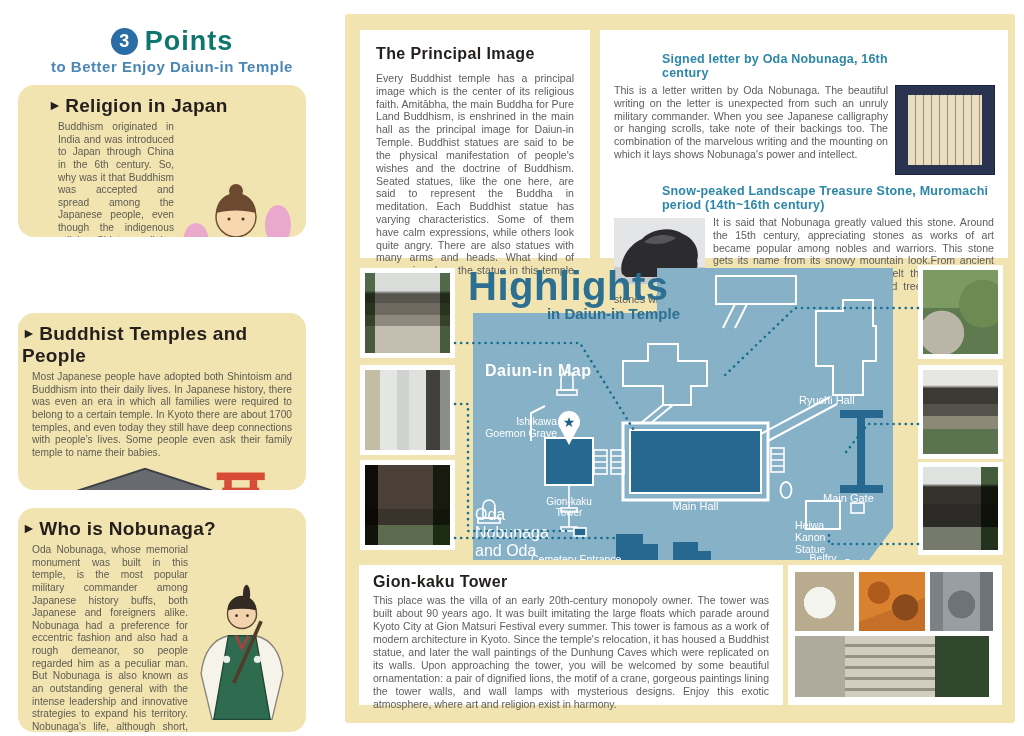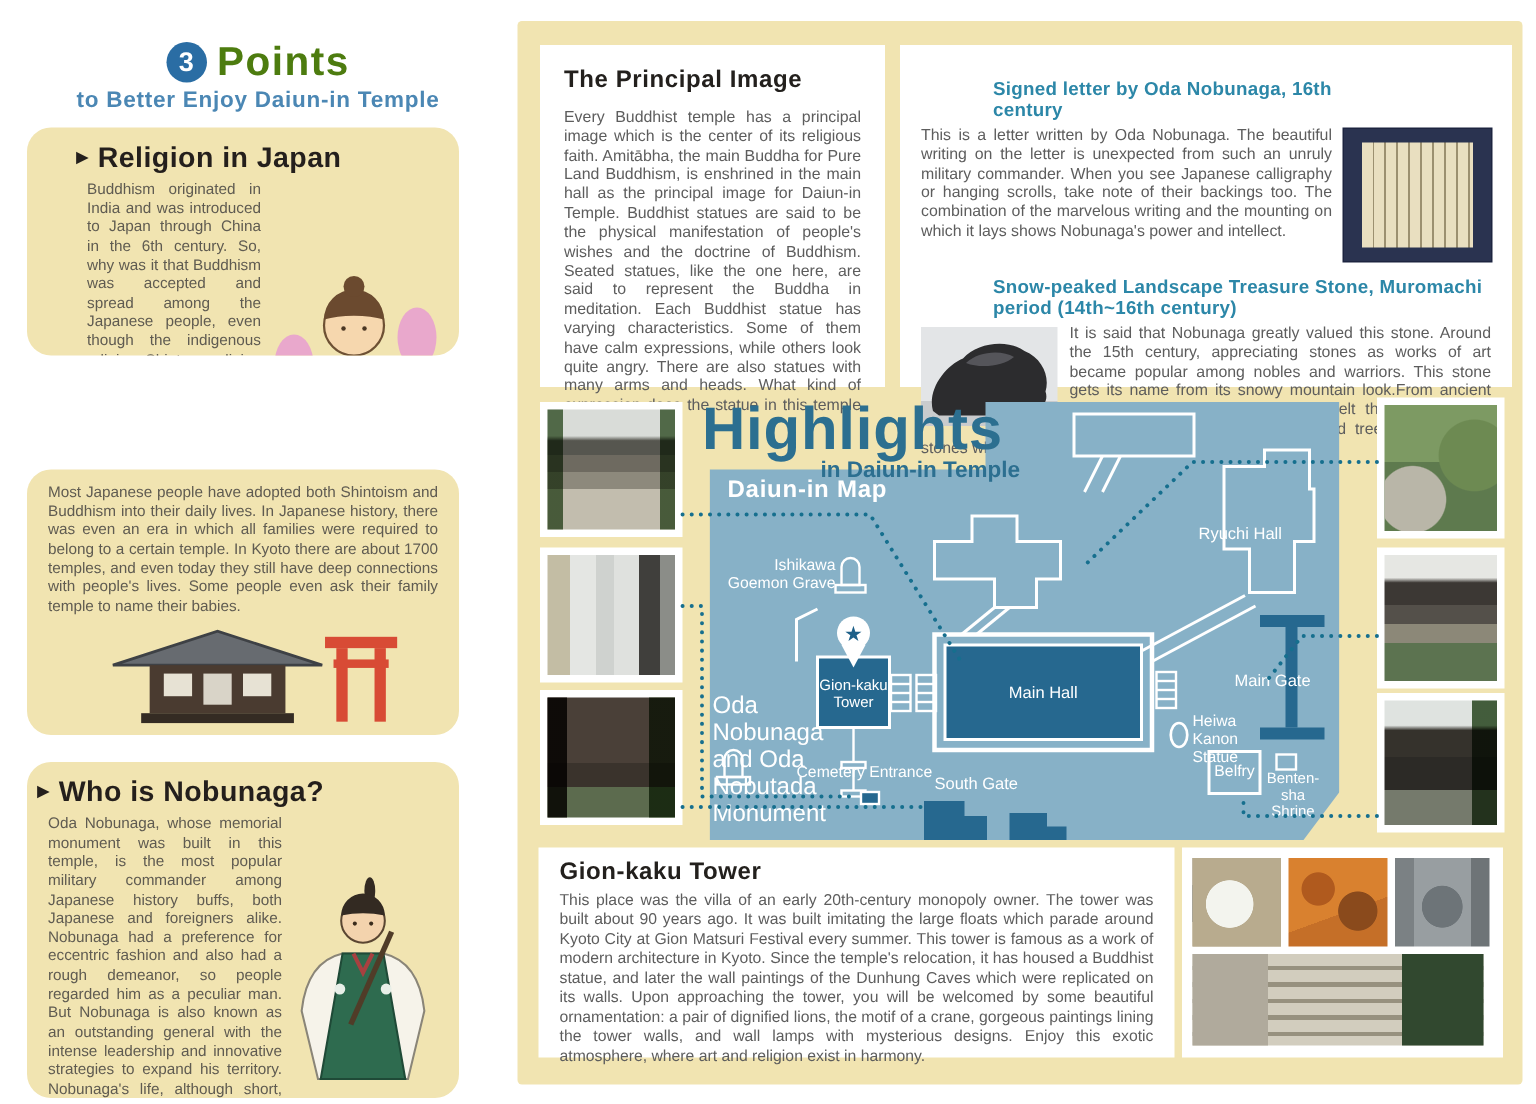--- a/index.html
+++ b/index.html
@@ -4,21 +4,21 @@
 <style>
   html,body{margin:0;padding:0;background:#e8e8e8;}
   .page{position:relative;width:1024px;height:736px;background:#fff;overflow:hidden;
         font-family:"Liberation Sans", sans-serif;}
 
   
   .lheader{position:absolute;left:14px;top:26px;width:316px;text-align:center;}
   .lheader .row1{display:flex;align-items:center;justify-content:center;gap:7px;}
   .numcircle{display:inline-flex;align-items:center;justify-content:center;width:27px;height:27px;
       border-radius:50%;background:#2a6da4;color:#fff;font-weight:bold;font-size:18px;}
-  .points-word{font-size:27px;font-weight:bold;color:#4d7c0f;letter-spacing:1px;}
+  .points-word{font-size:27px;font-weight:bold;color:#0f766e;letter-spacing:1px;}
   .lheader .row2{margin-top:1px;font-size:15px;font-weight:bold;color:#4b87b4;letter-spacing:.5px;}
 
   .cbox{position:absolute;left:18px;width:288px;background:#f1e4b1;border-radius:16px;
         padding:10px 14px;box-sizing:border-box;overflow:hidden;}
   .cbox h2{margin:0 0 4px -10px;font-size:19px;font-weight:bold;color:#241f1c;letter-spacing:.3px;}
   .cbox h2 .arrow{font-size:14px;margin-right:3px;position:relative;top:-2px;}
   .cbox .body{font-size:10.2px;line-height:1.24;color:#5f5b51;text-align:justify;}
   .ill-right{float:right;margin:52px 0 0 6px;}
   .ill-right2{float:right;margin:38px 0 0 4px;}
   .ill-center{text-align:center;margin-top:6px;}
@@ -42,21 +42,21 @@
   .stone-photo{float:left;width:91px;height:66px;margin:2px 8px 2px 0;background:linear-gradient(180deg,#e3e5e7 0 75%,#c9cbcd 75% 100%);}
   .clearfix::after{content:"";display:block;clear:both;}
 
   
   .hl-title{position:absolute;left:468px;top:264px;width:212px;z-index:4;}
   .hl-title .big{font-size:40px;font-weight:bold;color:#2c6f90;letter-spacing:.5px;}
   .hl-title .sub{font-size:15px;font-weight:bold;color:#2c6f90;text-align:right;margin-top:-4px;}
   .map{position:absolute;left:473px;top:266px;width:420px;height:294px;background:#87b1c7;
        clip-path:polygon(0 47px,184px 47px,184px 2px,420px 2px,420px 262px,396px 294px,0 294px);}
   .map svg{position:absolute;left:0;top:0;}
-  .maplabel{position:absolute;color:#fff;line-height:1.12;z-index:3;}
+  .maplabel{position:absolute;color:#fff;line-height:1.12;z-index:3;margin-top:44px;}
   .map-title{left:12px;top:52px;font-size:16px;font-weight:bold;letter-spacing:.5px;}
   .lb-ishikawa{left:0px;top:106px;width:84px;font-size:10.5px;text-align:right;}
   .lb-ryuchi{left:326px;top:84px;font-size:11px;}
   .lb-mainhall{left:150px;top:190px;width:145px;font-size:11px;text-align:center;}
   .lb-gion{left:70px;top:186px;width:52px;font-size:10px;text-align:center;}
   .lb-monument{left:2px;top:196px;width:66px;font-size:16px;}
   .lb-cemetery{left:58px;top:244px;font-size:10.5px;white-space:nowrap;}
   .lb-southgate{left:150px;top:251px;font-size:11px;}
   .lb-maingate{left:350px;top:182px;font-size:11px;}
   .lb-heiwa{left:322px;top:210px;width:50px;font-size:10.5px;}
@@ -125,20 +125,21 @@
             <circle cx="63" cy="46" r="1.5" fill="#4a3623"></circle>
           <circle cx="40" cy="84" r="6" fill="#f6d7ae" stroke="#6e5134" stroke-width="1.2"></circle>
           <circle cx="74" cy="96" r="6" fill="#f6d7ae" stroke="#6e5134" stroke-width="1.2"></circle>
         </svg>
       </div>
       <span>Buddhism originated in India and was introduced to Japan through China in the 6th century. So, why was it that Buddhism was accepted and spread among the Japanese people, even though the indigenous religion, Shinto, a religion involving the worship of nature, already had strong roots in society? In those days, Buddhism was difficult philosophy, so its first supporters, the emperor and court nobles, believed it to be an academic study, rather than a religion. Gradually, it spread throughout the warrior class and to the common people. As such, Buddhist temples became places of religious faith and centers for learning and culture.</span>
     </div>
   </div>
 
   <div class="cbox" style="top:313px;height:177px;">
+    <h2><span class="arrow">►</span><span>Buddhist Temples and People</span></h2>
     <div class="body">Most Japanese people have adopted both Shintoism and Buddhism into their daily lives. In Japanese history, there was even an era in which all families were required to belong to a certain temple. In Kyoto there are about 1700 temples, and even today they still have deep connections with people's lives. Some people even ask their family temple to name their babies.</div>
     <div class="ill-center">
       <svg width="210" height="66" viewBox="0 0 220 70">
         <polygon points="18,28 92,4 166,28" fill="#676b70" stroke="#3e4145" stroke-width="2"></polygon>
         <rect x="44" y="28" width="96" height="34" fill="#4a3b30"></rect>
         <rect x="54" y="34" width="20" height="16" fill="#e7e2d4"></rect>
         <rect x="82" y="34" width="20" height="22" fill="#d9d4c8"></rect>
         <rect x="110" y="34" width="20" height="16" fill="#e7e2d4"></rect>
         <rect x="38" y="62" width="108" height="7" fill="#342b23"></rect>
         <rect x="176" y="16" width="8" height="52" fill="#d84b35"></rect>

